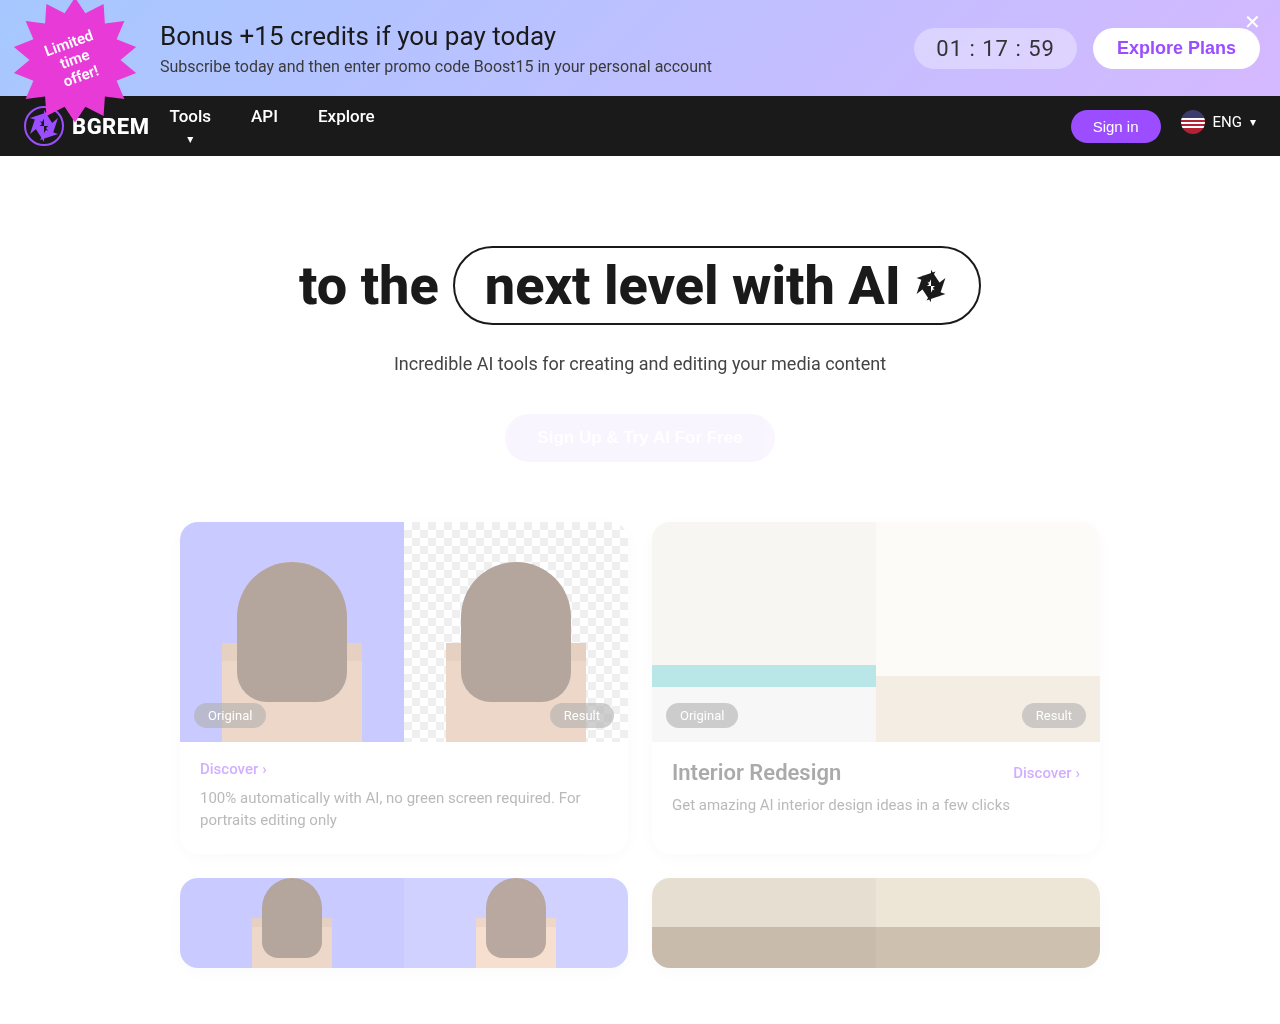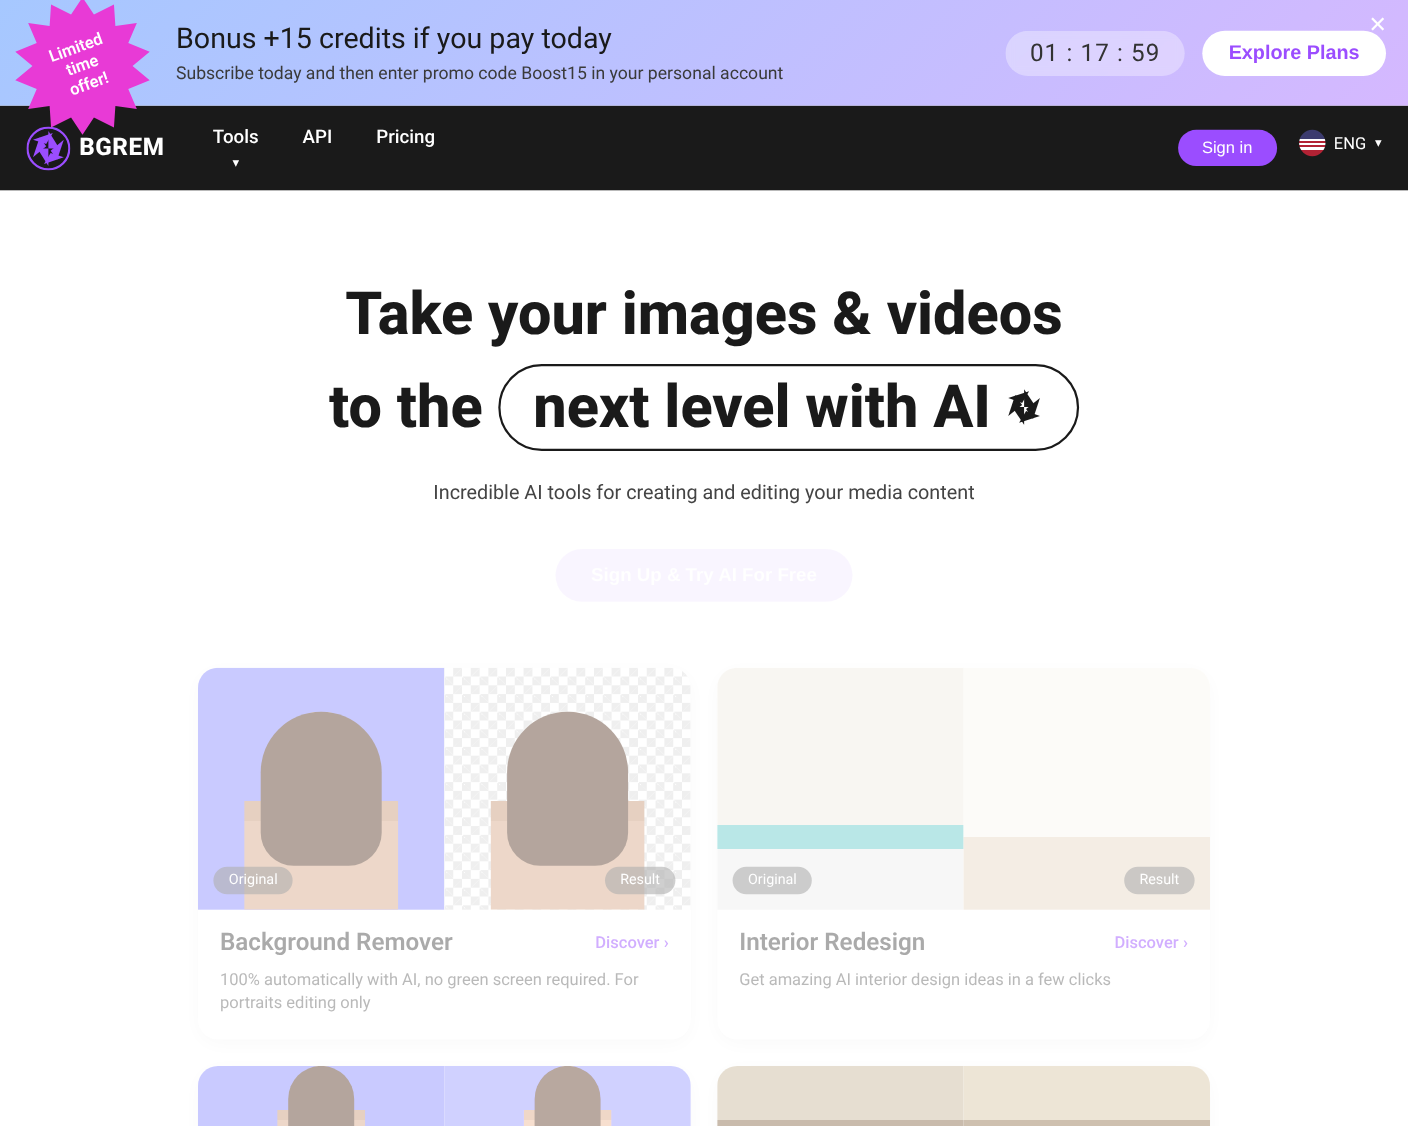--- a/index.html
+++ b/index.html
@@ -72,25 +72,25 @@
   height: 20px;
   color: #fff;
   cursor: pointer;
   font-size: 20px;
   line-height: 1;
 }
 
 
 .nav {
   background: #1a1a1a;
-  height: 77px;
+  height: 60px;
   display: flex;
   align-items: center;
   padding: 0 24px;
-  gap: 44px;
+  gap: 20px;
 }
 .logo { display: flex; align-items: center; gap: 8px; }
 .logo-mark {
   width: 40px; height: 40px;
 }
 .logo-text { color: #fff; font-weight: 800; font-size: 22px; letter-spacing: 0.5px; }
 .nav-links { display: flex; gap: 40px; flex: 1; }
 .nav-link {
   color: #fff; font-size: 17px; font-weight: 500;
   display: flex; align-items: center; gap: 6px; cursor: pointer; flex-direction: column;
@@ -275,34 +275,33 @@
       </g>
     </svg>
     <span class="logo-text">BGREM</span>
   </div>
   <div class="nav-links">
     <div class="nav-link">
       <span>Tools</span>
       <span class="chev-down">▾</span>
     </div>
     <div class="nav-link">API</div>
-    <div class="nav-link">Pricing</div>
+    <div class="nav-link">Explore</div>
   </div>
   <div class="nav-right">
     <button class="signin-btn">Sign in</button>
     <div class="lang">
       <div class="flag"></div>
       <span>ENG</span>
       <span class="chev-down">▾</span>
     </div>
   </div>
 </nav>
 
 <section class="hero">
-  <h1>Take your images &amp; videos</h1>
   <div class="hero-line2">
     <span>to the</span>
     <span class="pill">
       <span>next level with AI</span>
       <svg class="pill-icon" viewBox="0 0 40 40">
         <g fill="#1a1a1a">
           <path d="M20 2 L32 20 L20 20 Z"></path>
           <path d="M36 11 L29 32 L22 22 Z"></path>
           <path d="M36 29 L15 36 L22 24 Z"></path>
           <path d="M20 38 L8 20 L20 20 Z"></path>
@@ -328,21 +327,20 @@
       <div class="img-half bg-checker">
         <div class="person">
             <div class="hair"></div>
           </div>
       </div>
       <span class="badge badge-left">Original</span>
       <span class="badge badge-right">Result</span>
     </div>
     <div class="card-body">
       <div class="card-head">
-        <div class="card-title">Background Remover</div>
         <div class="discover">
           <span>Discover</span>
           <span>›</span>
         </div>
       </div>
       <p class="card-desc">100% automatically with AI, no green screen required. For portraits editing only</p>
     </div>
   </div>
 
   <div class="card">

